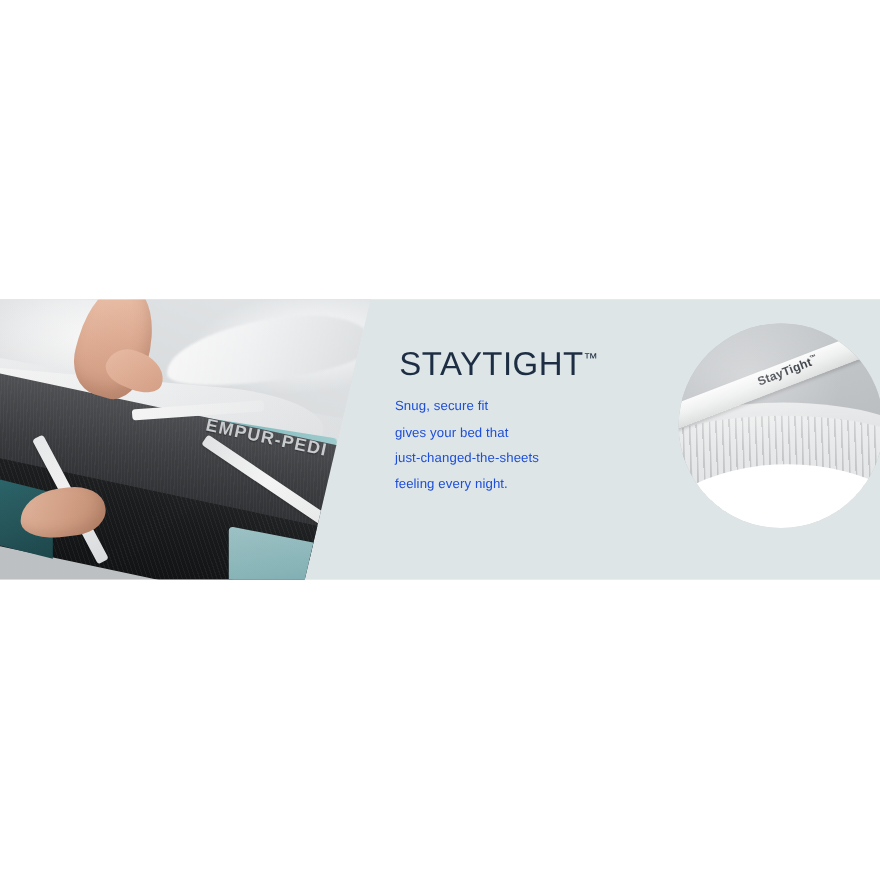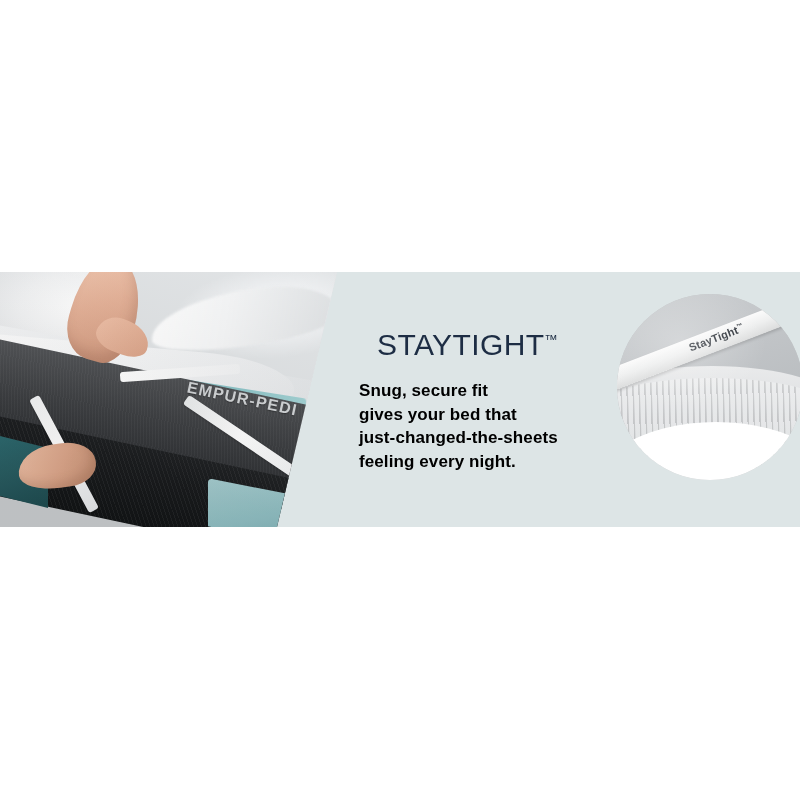--- a/index.html
+++ b/index.html
@@ -150,31 +150,31 @@
   }
 
   
   .copy{position:absolute;left:359px;top:34px;width:250px;}
   .headline{
     color:#1d2d44;
     font-size:30px;
     line-height:32px;
     font-weight:400;
     letter-spacing:.4px;
-    margin:18px;
+    margin:4px;
     white-space:nowrap;
   }
   .headline .tm{font-size:13px;vertical-align:super;letter-spacing:0;}
   .headline.l2{margin-top:2px;}
   .body{
     margin:10px 0 0 0;
-    color:#000000;
-    font-size:17px;
+    color:#1d4ed8;
+    font-size:12px;
     line-height:23.5px;
-    font-weight:700;
+    font-weight:400;
     letter-spacing:.1px;
     white-space:pre-line;
   }
 
   
   .circle{
     position:absolute;left:617px;top:22px;width:186px;height:186px;
     border-radius:50%;overflow:hidden;
     background:#c3c6c8;
   }

